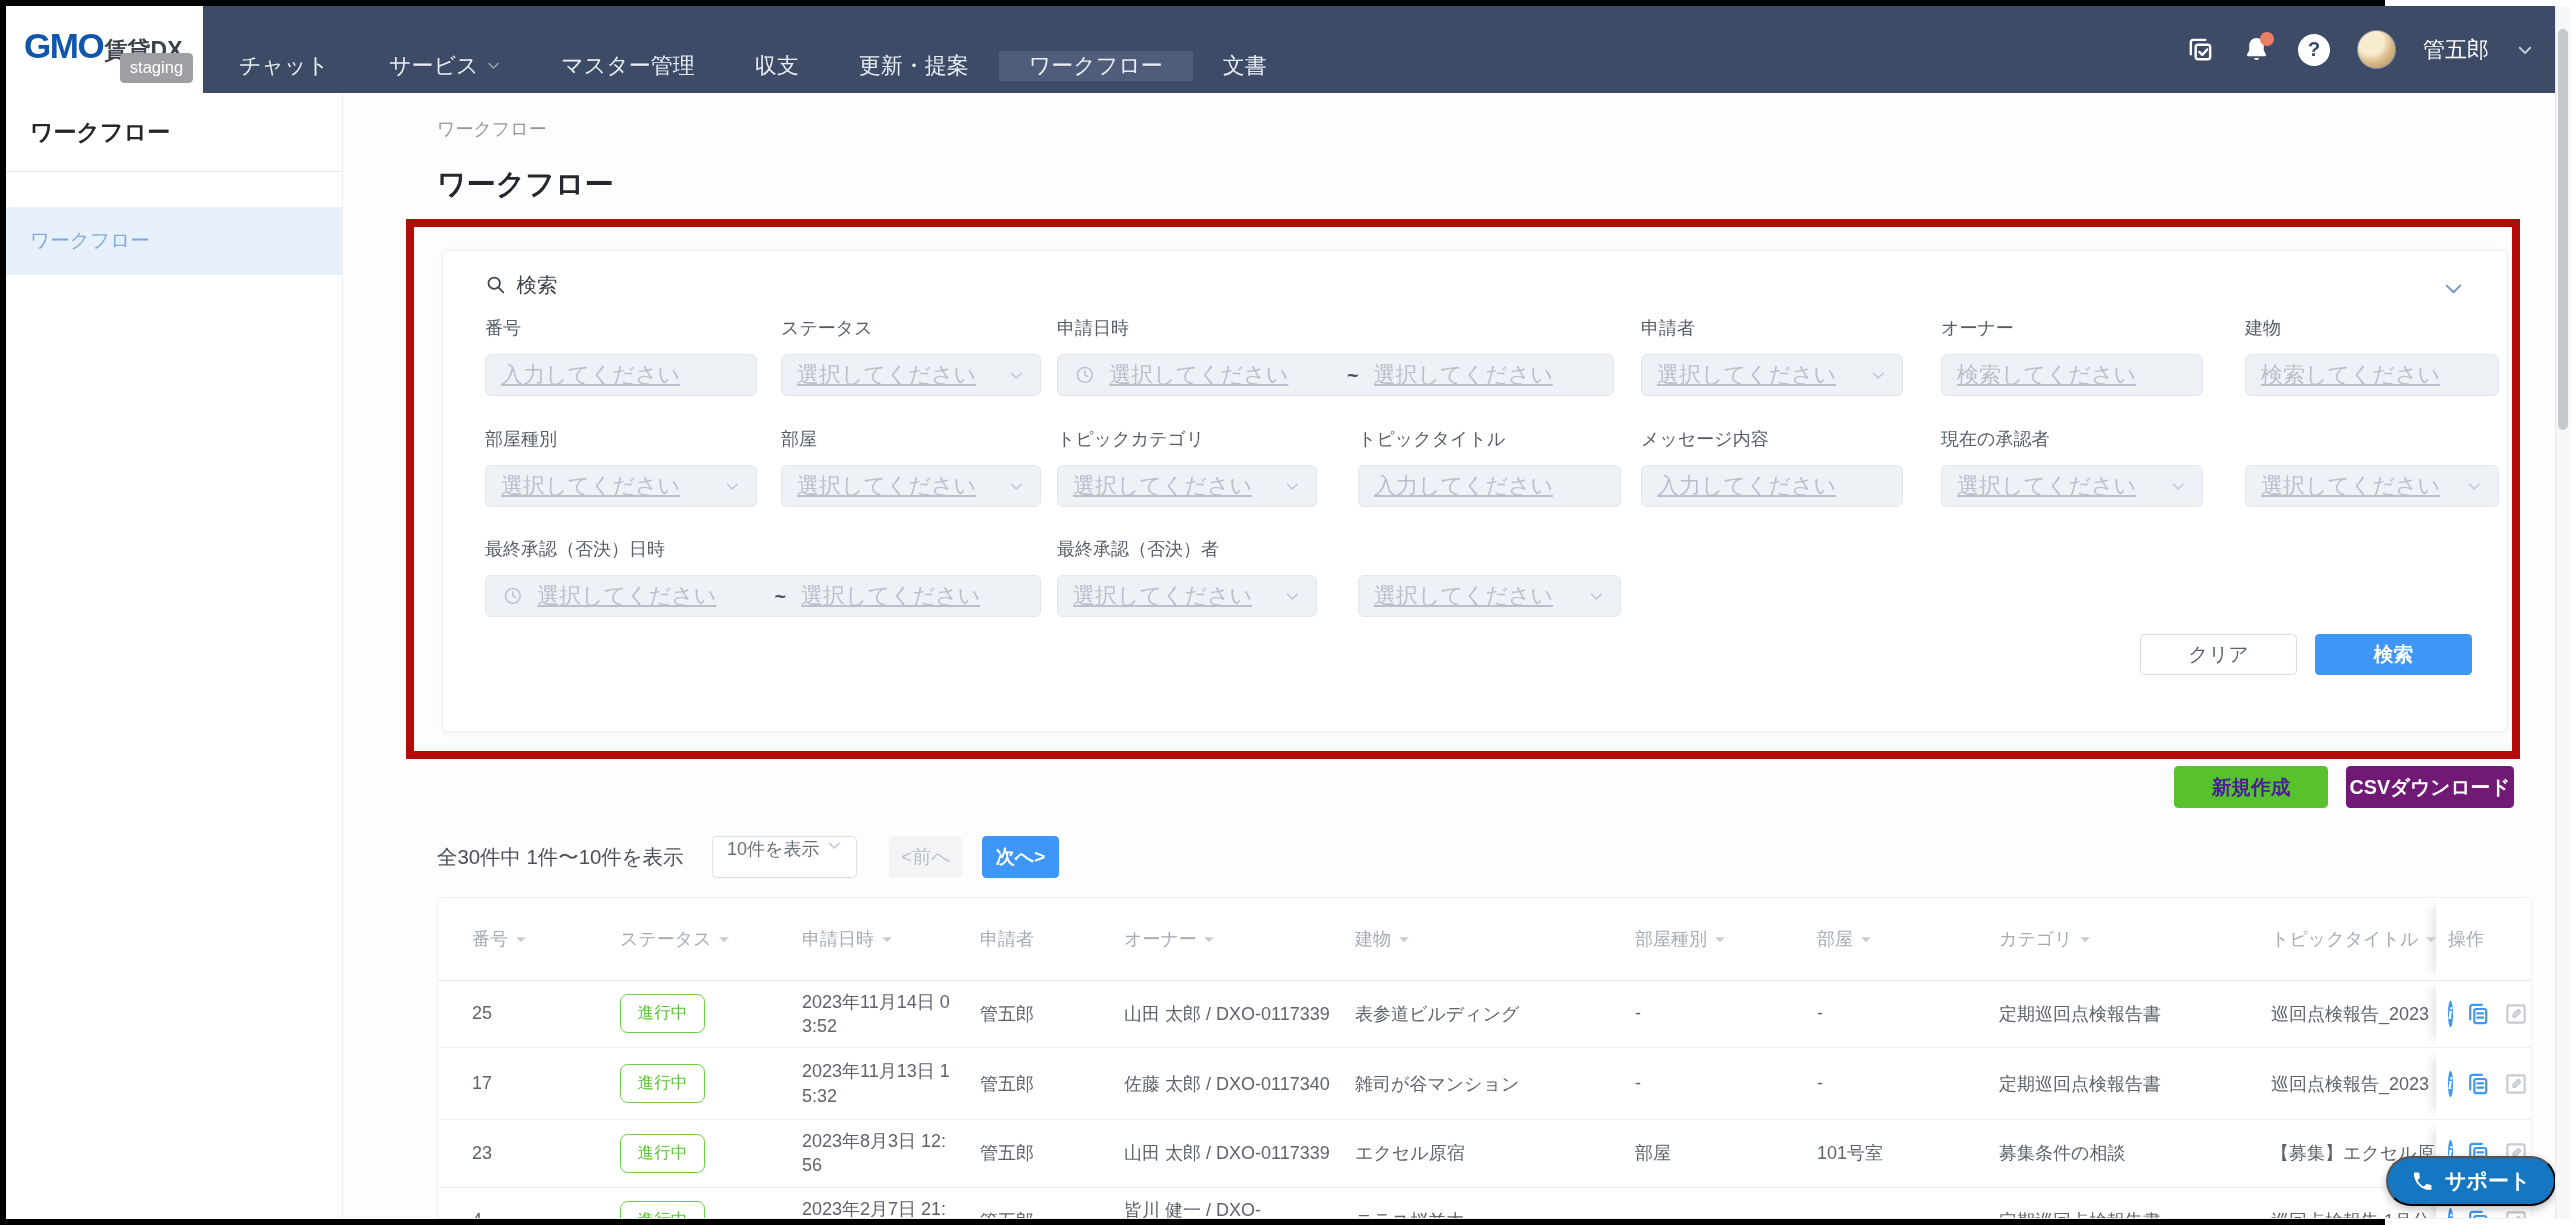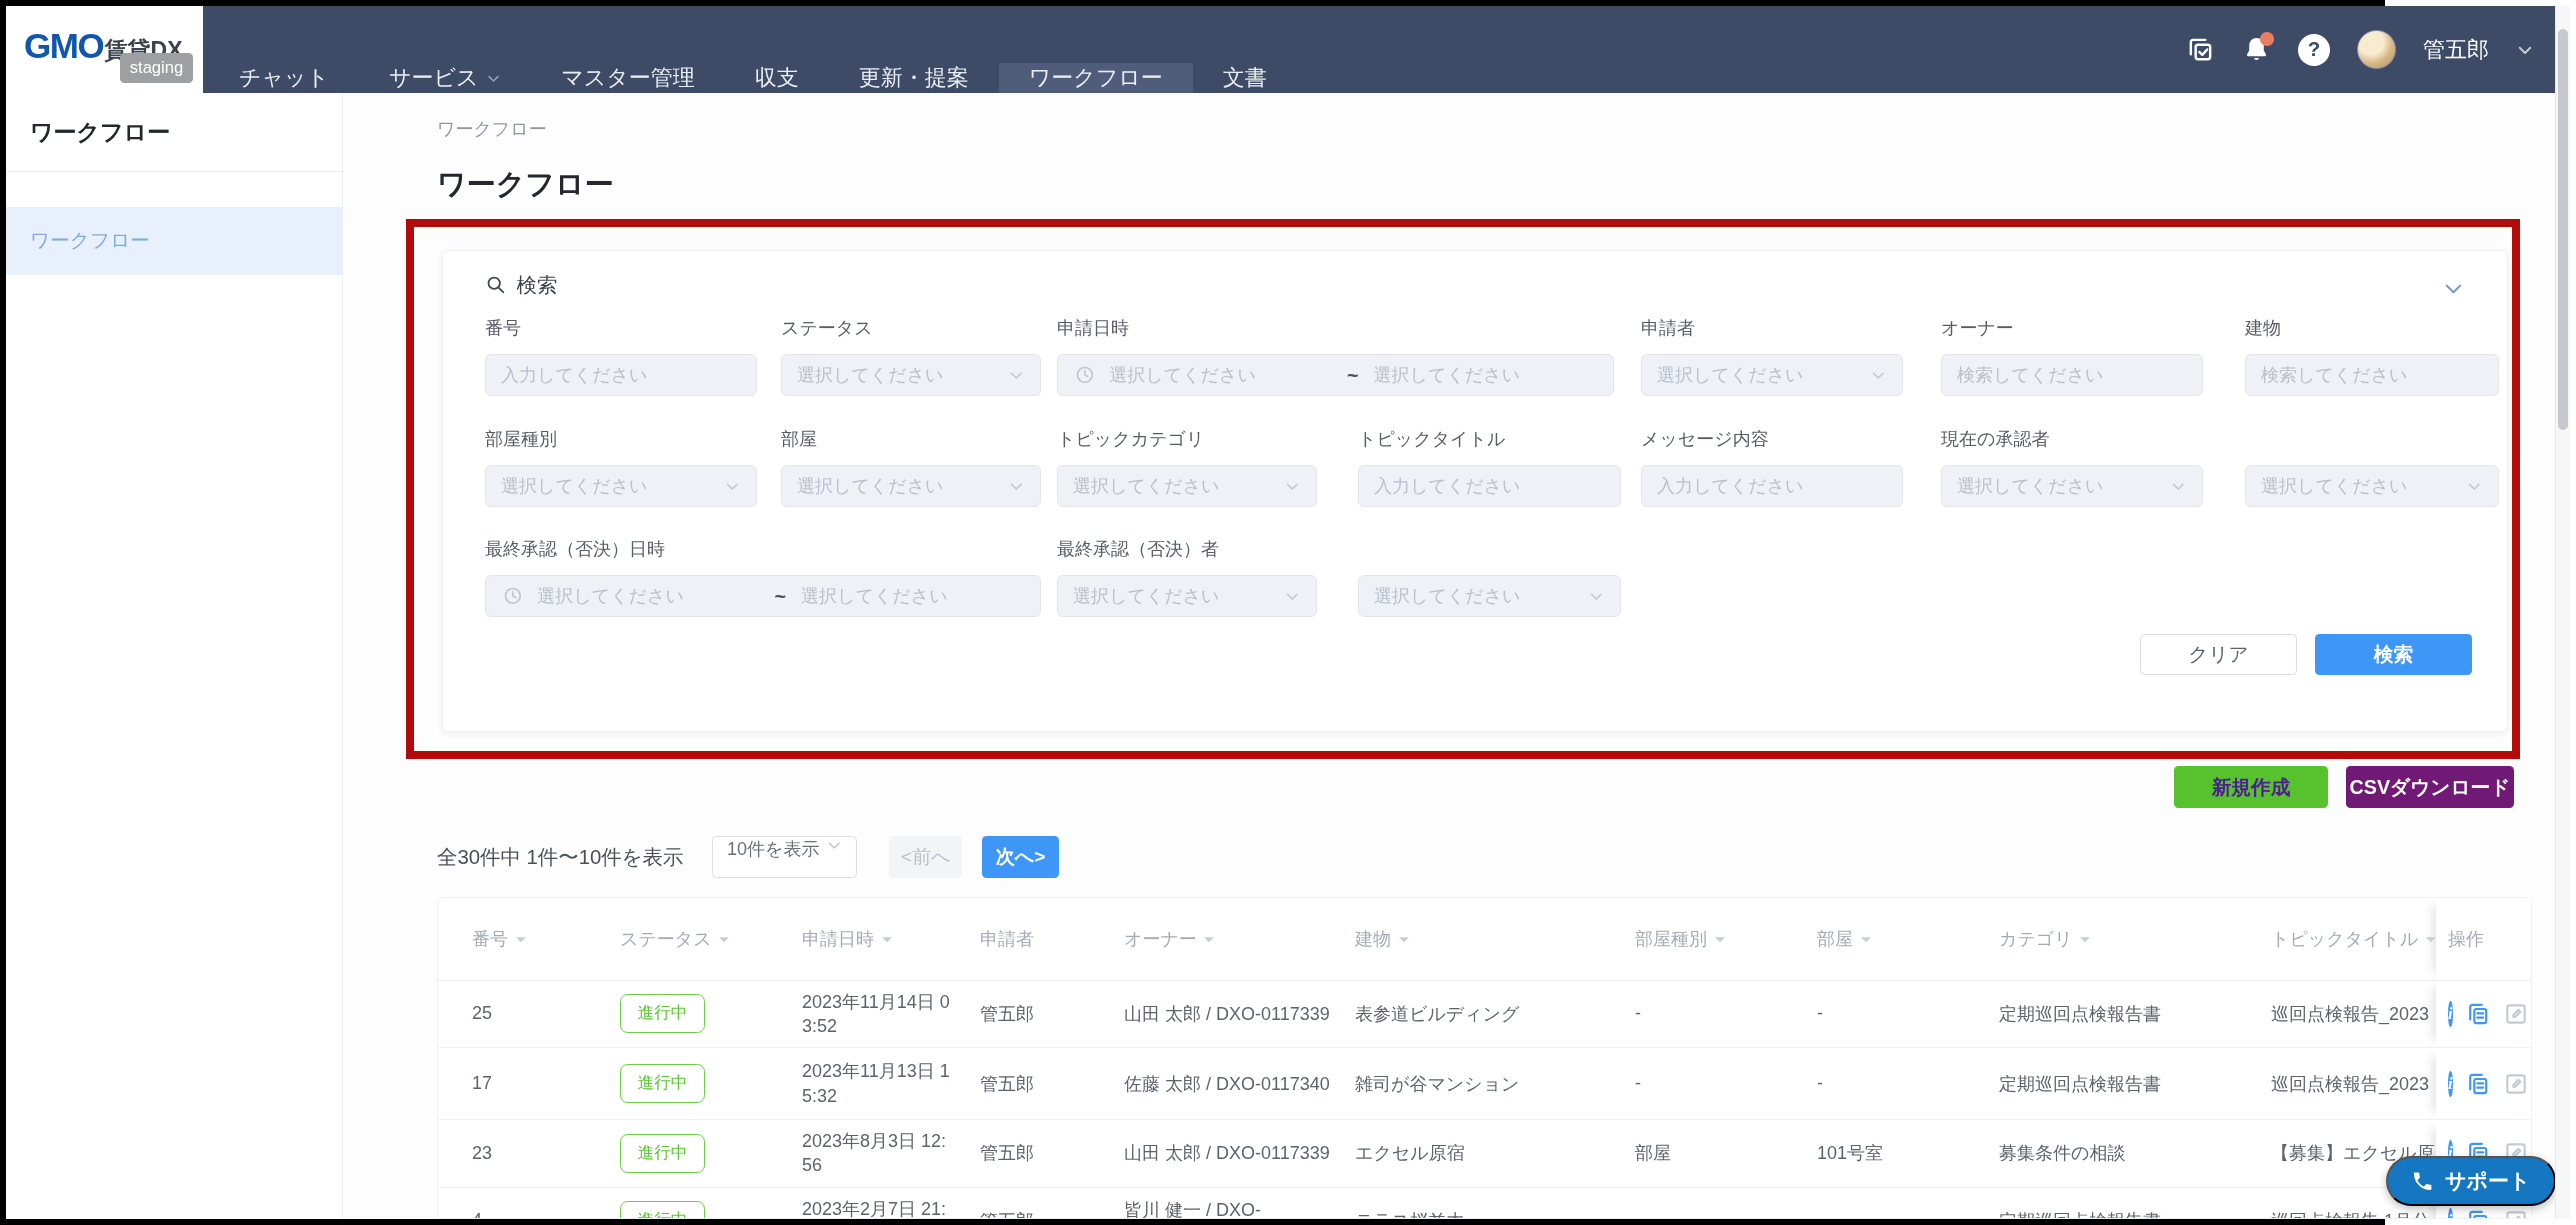--- a/index.html
+++ b/index.html
@@ -8,21 +8,21 @@
   .app { position: relative; width: 2564px; height: 1213px; background: #fdfdfe; overflow: hidden; }
 
   
   .nav { position: absolute; left: 0; top: 0; width: 2564px; height: 87px; background: #3e4b66; }
   .logo-area { position: absolute; left: 0; top: 0; width: 197px; height: 87px; background: #fff; }
   .logo-line { position: absolute; left: 18px; top: 19.7px; white-space: nowrap; }
   .logo-gmo { font-size: 35px; font-weight: bold; color: #1156ad; letter-spacing: -1.5px; }
   .logo-product { font-size: 23px; font-weight: bold; color: #3c424b; margin-left: 1.5px; }
   .staging-badge { position: absolute; left: 114px; top: 47px; width: 73px; height: 30px; background: #9d9fa3;
     border-radius: 4.5px; color: #fff; font-size: 16.6px; display: flex; align-items: center; justify-content: center; }
-  .nav-items { position: absolute; left: 203px; top: 0; height: 87px; display: flex; align-items: flex-end; }
+  .nav-items { position: absolute; left: 203px; top: 16px; height: 87px; display: flex; align-items: center; }
   .nav-item { display: flex; align-items: center; padding: 0 30px; color: #e9edf5; font-size: 22px; cursor: pointer; }
   .nav-item.active { background: #4f5c7a; }
   .nav-chev { color: #97a1b4; margin-left: 7.6px; display: flex; align-items: center; }
   .nav-right { position: absolute; right: 36px; top: 0; height: 87px; display: flex; align-items: center; gap: 27px; }
   .nav-ico { color: #fff; display: flex; align-items: center; }
   .bell-wrap { position: relative; }
   .bell-dot { position: absolute; right: -3px; top: -3px; width: 13.6px; height: 13.6px; border-radius: 50%; background: #e87f63; }
   .help-circle { width: 32px; height: 32px; border-radius: 50%; background: #fff; color: #3e4b66;
     font-size: 20.4px; font-weight: bold; display: flex; align-items: center; justify-content: center; }
   .avatar { width: 39px; height: 39px; border-radius: 50%;
@@ -59,21 +59,21 @@
   .c2 { left: 338px;  width: 260px; }
   .c3 { left: 614px;  width: 260px; }
   .c3w{ left: 614px;  width: 557px; }
   .c3b{ left: 915px; width: 263px; }
   .c4 { left: 1198px; width: 262px; }
   .c5 { left: 1498px; width: 262px; }
   .c6 { left: 1802px; width: 254px; }
   .flabel { font-size: 18px; color: #565d67; height: 23px; }
   .ctl { margin-top: 15px; height: 42px; background: #eef1f5; border: 0.8px solid #e2e6eb; border-radius: 6px;
     display: flex; align-items: center; padding: 0 15px; cursor: pointer; }
-  .ph { font-size: 18px; color: #b9c0cb; white-space: nowrap; overflow: hidden; }
+  .ph { font-size: 22px; color: #b9c0cb; white-space: nowrap; overflow: hidden; text-decoration: underline; }
   .ctl.select { justify-content: space-between; }
   .sel-chev { color: #c0c6d0; display: flex; align-items: center; }
   .ctl.range { gap: 15px; padding: 0 16.6px; }
   .ctl.range .ph { flex: 1; }
   .range-sep { font-size: 19.7px; color: #4b515a; font-weight: bold; }
   .clock-ico { color: #c0c6d0; display: flex; align-items: center; }
 
   .search-actions { position: absolute; right: 35px; top: 383px; display: flex; gap: 18px; }
   .btn { border-radius: 4.5px; font-size: 19.7px; display: flex; align-items: center; justify-content: center; cursor: pointer; border: none; }
   .btn-clear { width: 157px; height: 41px; background: #fff; border: 0.8px solid #d8dce2; color: #5a616b; }

